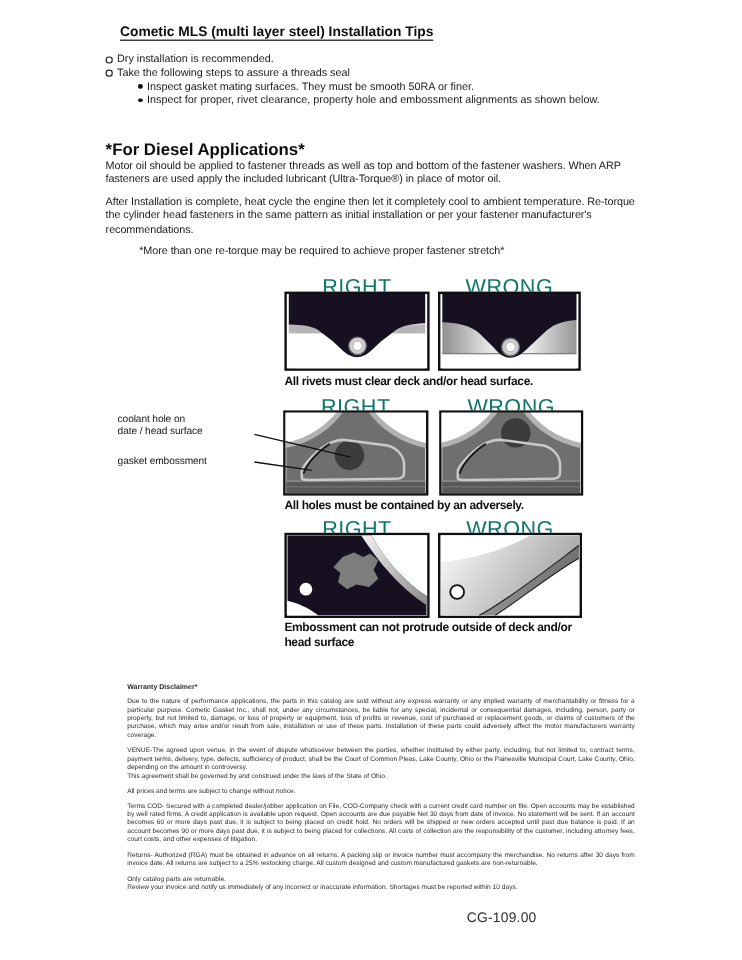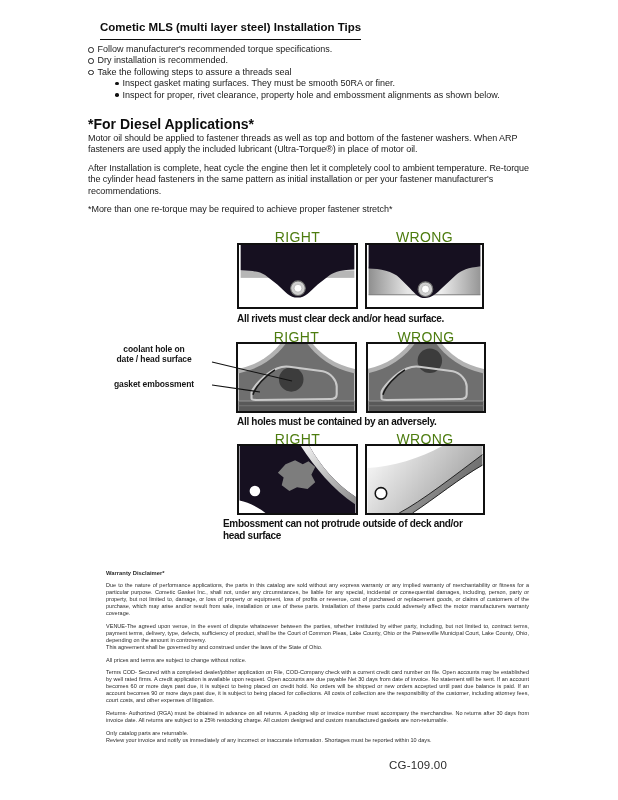--- a/index.html
+++ b/index.html
@@ -4,79 +4,75 @@
 <style>
   html,body{margin:0;padding:0;background:#ffffff;}
   .page{
     position:relative;width:618px;height:800px;background:#ffffff;overflow:hidden;
     font-family:"Liberation Sans",sans-serif;color:#1a1a1a;
   }
   .abs{position:absolute;}
   
   .title{
     left:100px;top:21px;font-size:11.5px;font-weight:bold;color:#0d0d0d;
-    border-bottom:1.5px solid #0d0d0d;padding-bottom:6px;white-space:nowrap;
+    border-bottom:1.5px solid #0d0d0d;padding-bottom:0;white-space:nowrap;
   }
   .bullets{left:88px;top:44px;width:452px;font-size:9px;line-height:11.4px;}
   .b-row{display:flex;align-items:flex-start;}
   .b-row.sub{margin-left:27px;}
   .marker{flex:0 0 auto;margin-right:4px;}
   .ring{width:3.5px;height:3.5px;border:1px solid #222;border-radius:50%;margin-top:3px;}
   .dot{width:3.5px;height:3.5px;background:#111;border-radius:50%;margin-top:3.6px;}
   .h-diesel{left:88px;top:116px;font-size:14px;font-weight:bold;color:#0d0d0d;}
   .body-p{left:88px;width:453px;font-size:9px;line-height:11.3px;letter-spacing:-0.05px;}
   
-  .rw-label{font-size:14px;letter-spacing:0.4px;text-align:center;color:#4d7c0f;}
+  .rw-label{font-size:18px;letter-spacing:0.4px;text-align:center;color:#0f766e;}
   .frame{border:2px solid #101010;background:#fff;box-sizing:border-box;}
   .frame svg{display:block;width:100%;height:100%;}
   .caption{font-weight:bold;font-size:10px;letter-spacing:-0.3px;color:#111;line-height:11.5px;}
-  .side-label{font-size:8.5px;line-height:9.8px;text-align:center;color:#161616;letter-spacing:-0.1px;font-weight:bold;}
+  .side-label{font-size:8.5px;line-height:9.8px;text-align:left;color:#161616;letter-spacing:-0.1px;}
   .overlay{pointer-events:none;z-index:5;}
   
   .warranty{left:106px;top:570px;width:423px;font-size:5.5px;line-height:6.95px;
     color:#2a2a2a;text-align:justify;letter-spacing:0.02px;}
   .warranty .w-head{font-size:5.8px;font-weight:bold;margin:0 0 5px 0;text-align:left;}
   .warranty p{margin:0 0 6px 0;}
   .warranty p.tight{margin:0;}
   .footer-code{left:389px;top:759px;font-size:11.5px;letter-spacing:0.2px;color:#2b2b2b;text-align:center;}
 </style>
 </head>
 <body>
 
 <div class="page">
 
   <div class="abs title">Cometic MLS (multi layer steel) Installation Tips</div>
 
   <div class="abs bullets">
     <div class="b-row">
       <span class="marker ring"></span>
-      <span>Follow manufacturer's recommended torque specifications.</span>
-    </div>
-    <div class="b-row">
-      <span class="marker ring"></span>
       <span>Dry installation is recommended.</span>
     </div>
     <div class="b-row">
       <span class="marker ring"></span>
       <span>Take the following steps to assure a threads seal</span>
     </div>
     <div class="b-row sub">
       <span class="marker dot"></span>
       <span>Inspect gasket mating surfaces.  They must be smooth 50RA or finer.</span>
     </div>
     <div class="b-row sub">
       <span class="marker dot"></span>
       <span>Inspect for proper, rivet clearance, property hole and embossment alignments as shown below.</span>
     </div>
   </div>
 
   <div class="abs h-diesel">*For Diesel Applications*</div>
   <div class="abs body-p" style="top:133px;">Motor oil should be applied to fastener threads as well as top and bottom of the fastener washers. When ARP fasteners are used apply the included lubricant (Ultra-Torque®) in place of motor oil.</div>
   <div class="abs body-p" style="top:163px;">After Installation is complete, heat cycle the engine then let it completely cool to ambient temperature. Re-torque the cylinder head fasteners in the same pattern as initial installation or per your fastener manufacturer's recommendations.</div>
-  <div class="abs body-p" style="top:204px;">*More than one re-torque may be required to achieve proper fastener stretch*</div>
+  <div class="abs body-p" style="top:204px;margin-left:28px;">*More than one re-torque may be required to achieve proper fastener stretch*</div>
 
   <div class="abs rw-label" style="left:237px;top:229px;width:121px;">RIGHT</div>
   <div class="abs rw-label" style="left:365px;top:229px;width:119px;">WRONG</div>
 
   <div class="abs frame" style="left:237px;top:243px;width:121px;height:66px;">
     <svg viewBox="0 0 121 66">
       <rect x="0" y="0" width="121" height="66" fill="#ffffff"></rect>
       <rect x="0" y="27" width="121" height="8" fill="#b6b6b6"></rect>
       <path d="M0,0 H121 V26 C108,26.5 101,28 95,32 L82,42 C73,50 69,56 60.5,56 C52,56 48,50 39,42 L26,32 C20,28 12,27.5 0,27 Z" fill="#161020"></path>
       <circle cx="61" cy="46" r="7.8" fill="#cfcfcf" stroke="#6e6e6e" stroke-width="1.2"></circle>
@@ -187,21 +183,21 @@
       </defs>
       <rect x="0" y="0" width="120" height="70" fill="#ffffff"></rect>
       <path d="M0,23 C26,21.5 55,13 78,0 L120,0 L120,9 C92,30 56,58 33,70 L0,70 Z" fill="url(#g3w)"></path>
       <path d="M120,9 C92,30 56,58 33,70 L47,70 C70,55 97,33 120,20 Z" fill="url(#g3wd)"></path>
       <path d="M120,9 C92,30 56,58 33,70" fill="none" stroke="#1c1c1c" stroke-width="1"></path>
       <path d="M120,20 C97,33 70,55 47,70" fill="none" stroke="#1c1c1c" stroke-width="1"></path>
       <circle cx="14" cy="49.5" r="6" fill="#ffffff" stroke="#141414" stroke-width="1.6"></circle>
     </svg>
   </div>
 
-  <div class="abs caption" style="left:223px;top:518px;width:252px;">Embossment can not protrude outside of deck and/or head surface</div>
+  <div class="abs caption" style="left:237px;top:518px;width:252px;">Embossment can not protrude outside of deck and/or head surface</div>
 
   <div class="abs warranty">
     <div class="w-head">Warranty Disclaimer*</div>
     <p>Due to the nature of performance applications, the parts in this catalog are sold without any express warranty or any implied warranty of merchantability or fitness for a particular purpose.  Cometic Gasket Inc., shall not, under any circumstances, be liable for any special, incidental or consequential damages, including, person, party or property, but not limited to, damage, or loss of property or equipment, loss of profits or revenue, cost of purchased or replacement goods, or claims of customers of the purchase, which may arise and/or result from sale, installation or use of these parts.  Installation of these parts could adversely affect the motor manufacturers warranty coverage.</p>
     <p class="tight">VENUE-The agreed upon venue, in the event of dispute whatsoever between the parties, whether instituted by either party, including, but not limited to, contract terms, payment terms, delivery, type, defects, sufficiency of product, shall be the Court of Common Pleas, Lake County, Ohio or the Painesville Municipal Court, Lake County, Ohio, depending on the amount in controversy.</p>
     <p>This agreement shall be governed by and construed under the laws of the State of Ohio.</p>
     <p>All prices and terms are subject to change without notice.</p>
     <p>Terms COD- Secured with a completed dealer/jobber application on File, COD-Company check with a current credit card number on file.  Open accounts may be established by well rated firms.  A credit application is available upon request.  Open accounts are due payable Net 30 days from date of invoice.  No statement will be sent.  If an account becomes 60 or more days past due, it is subject to being placed on credit hold.  No orders will be shipped or new orders accepted until past due balance is paid.  If an account becomes 90 or more days past due, it is subject to being placed for collections.  All costs of collection are the responsibility of the customer, including attorney fees, court costs, and other expenses of litigation.</p>
     <p>Returns- Authorized (RGA) must be obtained in advance on all returns.  A packing slip or invoice number must accompany the merchandise.  No returns after 30 days from invoice date.  All returns are subject to a 25% restocking charge.  All custom designed and custom manufactured gaskets are non-returnable.</p>
     <p class="tight">Only catalog parts are returnable.</p>

